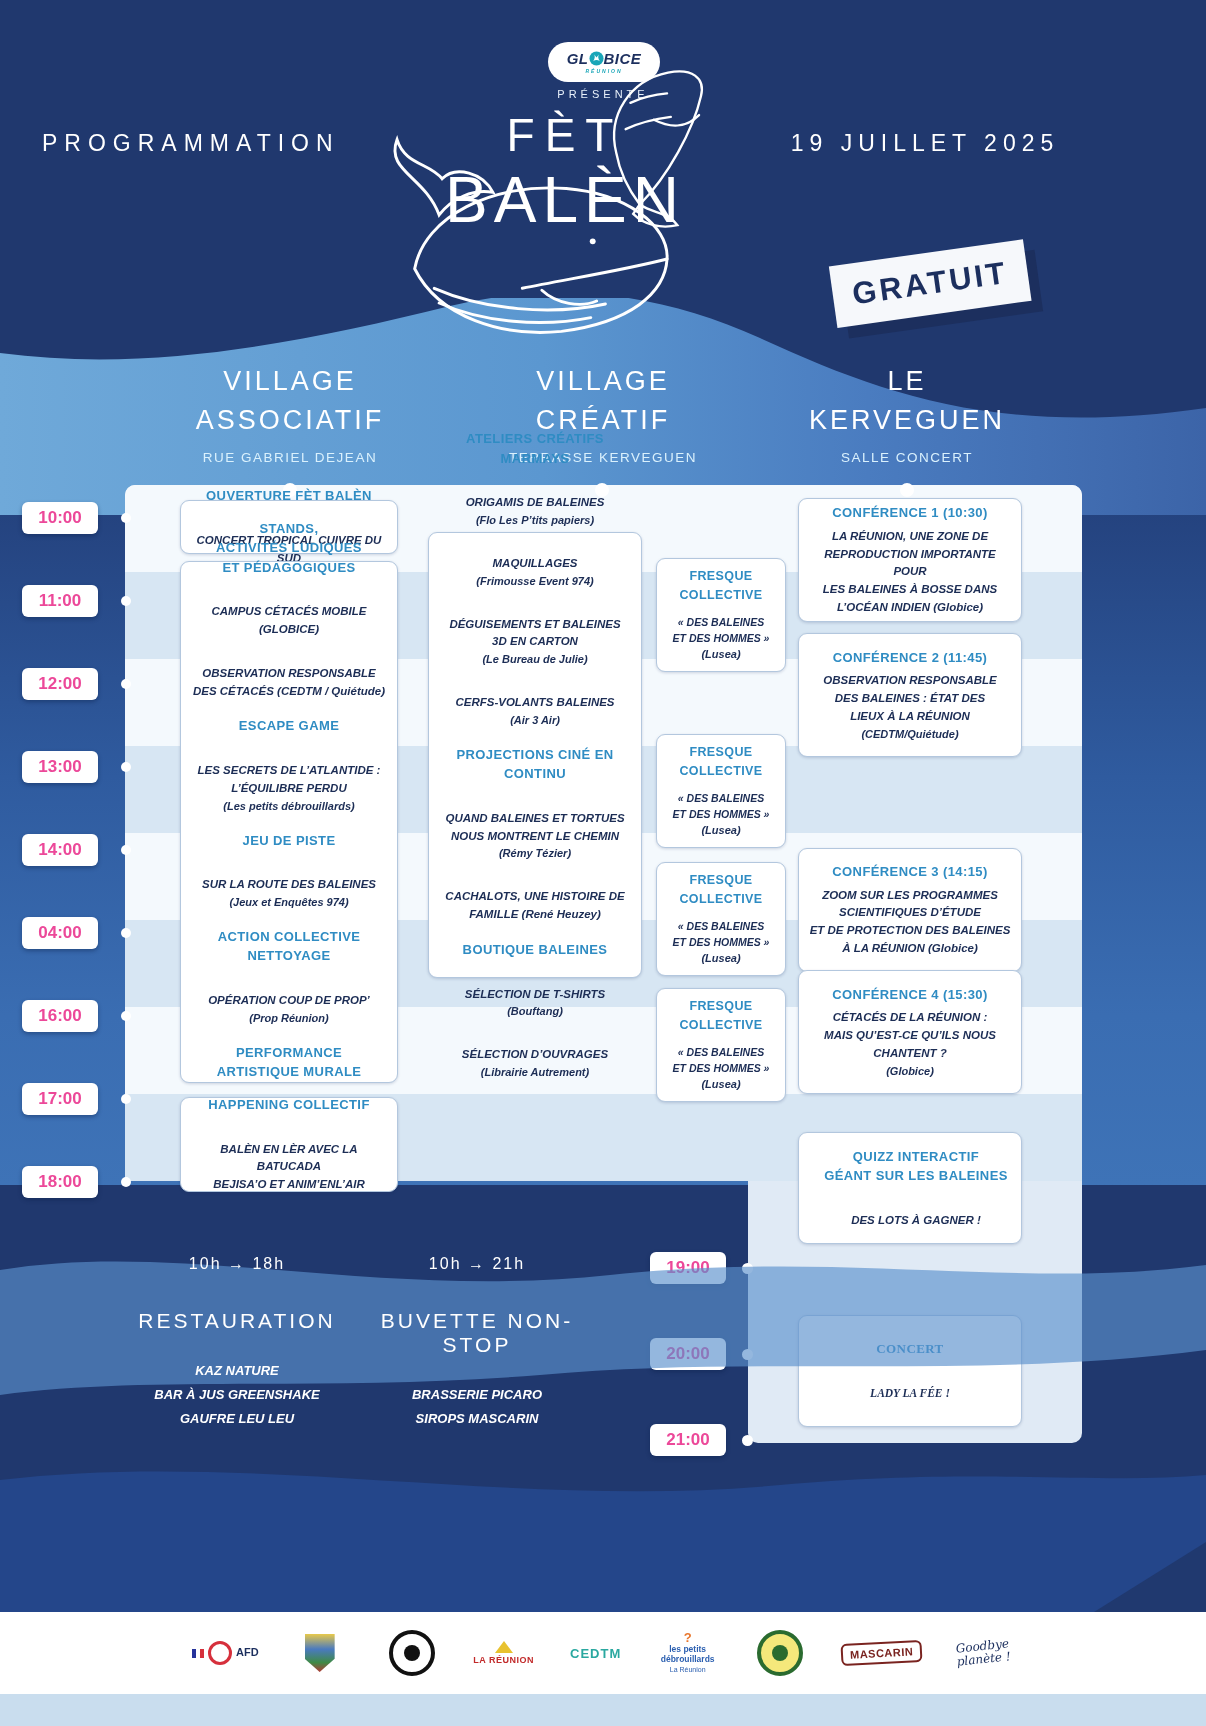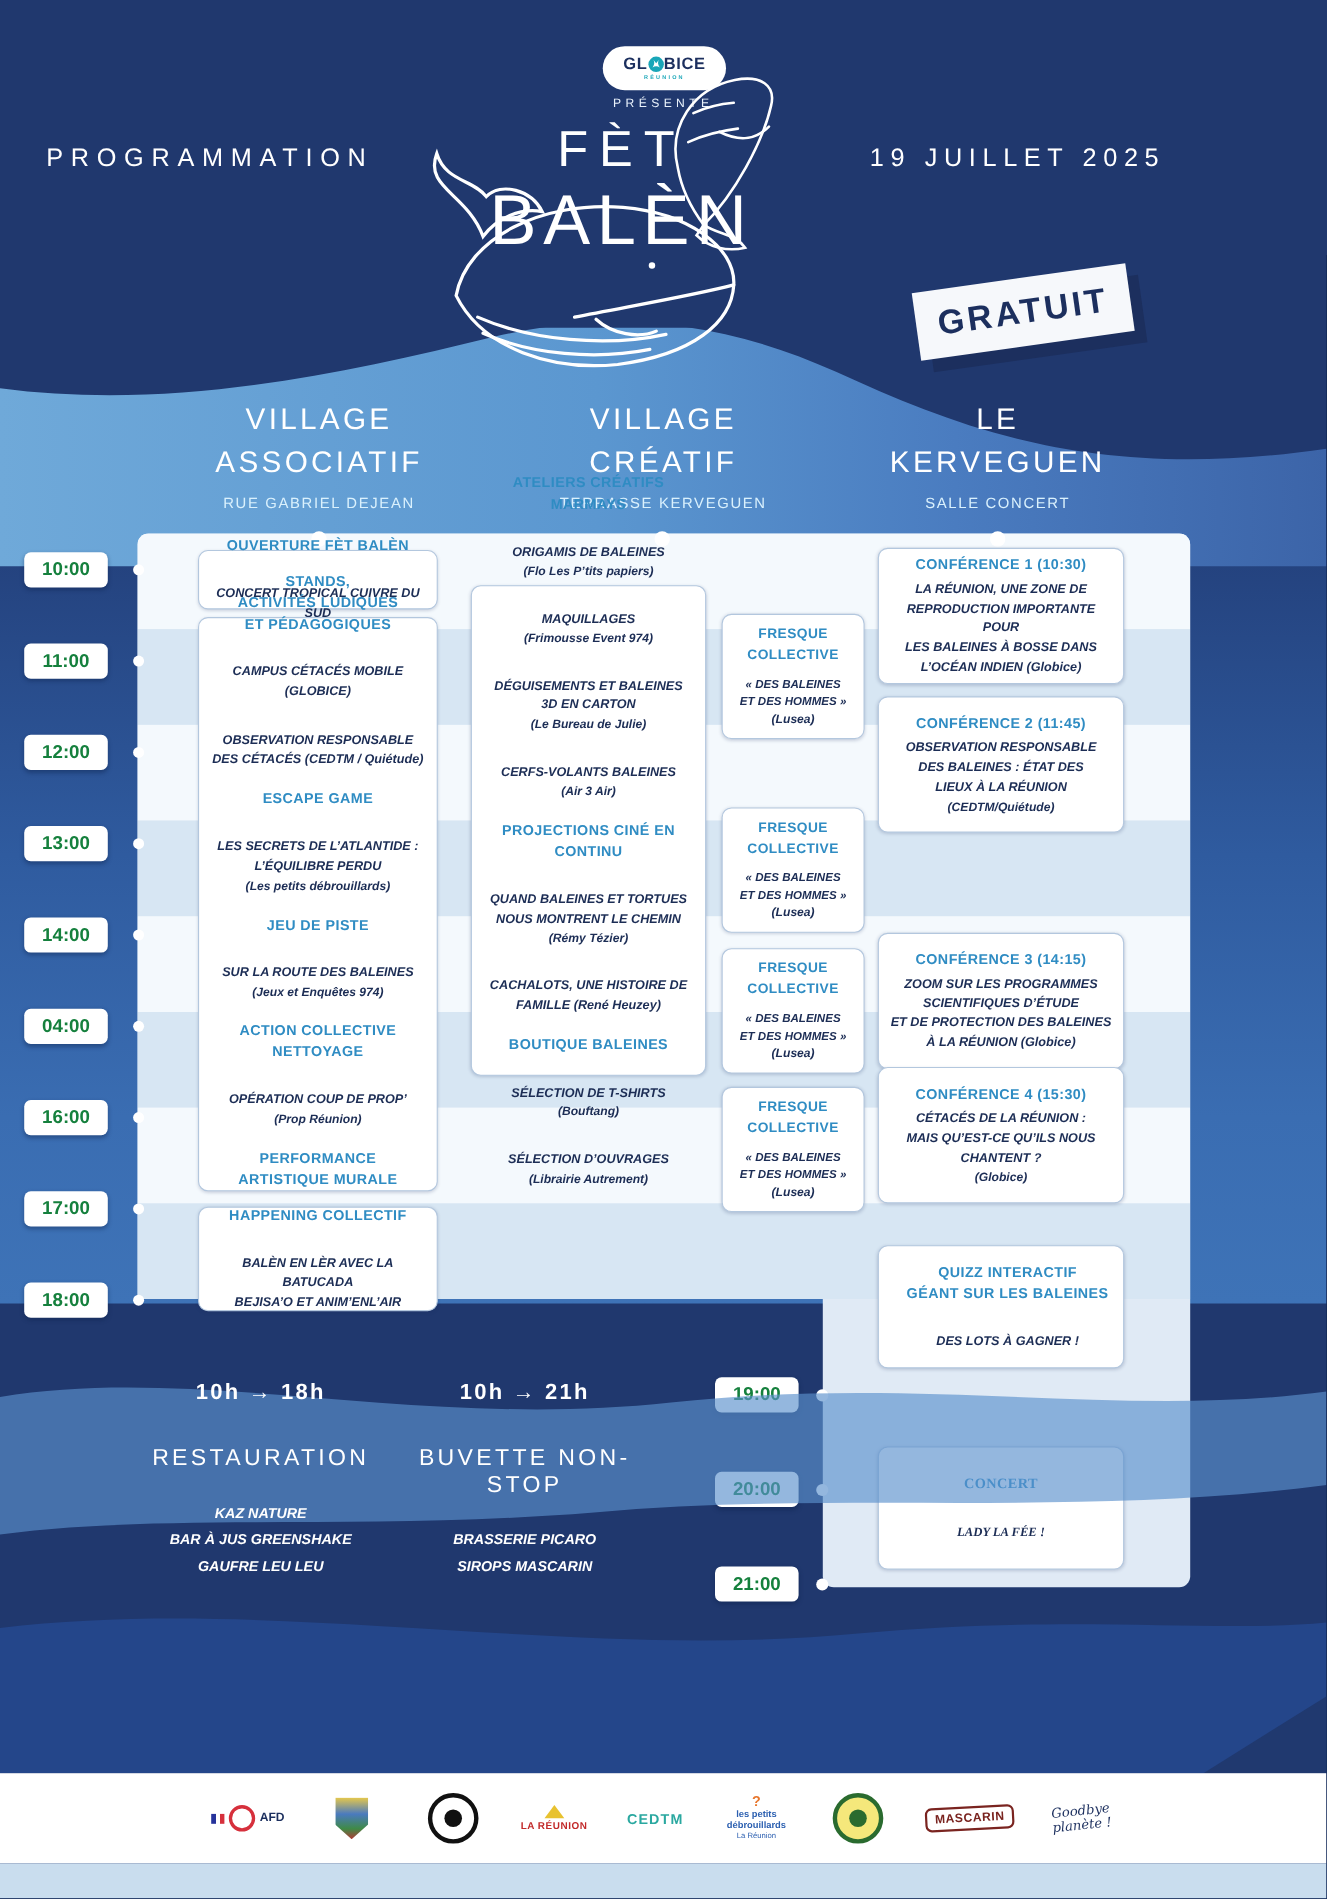--- a/index.html
+++ b/index.html
@@ -4,21 +4,21 @@
 <style>
   html,body{margin:0;padding:0;background:#10244e;}
   #poster{position:relative;width:1206px;height:1726px;overflow:hidden;
           font-family:"Liberation Sans",sans-serif;background:#20386e;}
   .abs{position:absolute;}
   .prewrap{white-space:pre-line;}
   
   .mid-bg{left:0;top:505px;width:1206px;height:680px;
           background:linear-gradient(180deg,#24427e 0%,#2f5b9f 40%,#3a6db2 75%,#3e73b7 100%);}
   .globice-box{left:548px;top:42px;width:112px;height:40px;background:#fff;border-radius:20px;
-               display:flex;flex-direction:column;align-items:center;justify-content:center;gap:1px;}
+               display:flex;flex-direction:column;align-items:center;justify-content:center;gap:1px;font-style:italic;}
   .globice-main{display:flex;align-items:center;font-weight:700;font-size:15px;color:#1c2f5e;letter-spacing:.5px;}
   .globice-sub{font-size:5px;letter-spacing:2px;color:#19a6b8;font-weight:700;}
   .presente{left:503px;top:88px;width:200px;text-align:center;color:#e8f1fb;font-size:11px;letter-spacing:4px;}
   .programmation{left:42px;top:130px;color:#fff;font-size:23px;letter-spacing:7px;font-weight:400;}
   .date{left:780px;top:130px;width:290px;text-align:center;color:#fff;font-size:23px;letter-spacing:6px;}
   .fet{left:420px;top:112px;width:290px;text-align:center;color:#fff;font-size:46px;letter-spacing:10px;line-height:1;}
   .balen{left:390px;top:168px;width:350px;text-align:center;color:#fff;font-size:64px;letter-spacing:6px;line-height:1;}
   .badge-wrap{left:833px;top:252px;width:204px;height:74px;transform:rotate(-8deg);}
   .badge-shadow{left:10px;top:12px;width:196px;height:62px;background:#1c2f5e;}
   .badge-front{left:0;top:0;width:196px;height:62px;background:#f6f8fb;display:flex;align-items:center;justify-content:center;
@@ -26,21 +26,21 @@
   
   .band-svg{left:0;top:298px;width:1206px;height:217px;}
   .col-title{top:362px;width:280px;text-align:center;color:#fff;font-size:27px;letter-spacing:3px;line-height:1.45;}
   .col-sub{top:450px;width:280px;text-align:center;color:#daf1fd;font-size:13.5px;letter-spacing:1.5px;}
   
   .panel-main{left:125px;top:485px;width:957px;height:696px;background:#e3edf7;border-radius:10px 10px 0 0;overflow:hidden;}
   .stripe{position:absolute;left:0;width:957px;height:87px;}
   .stripe.even{background:#f4f9fd;} .stripe.odd{background:#d7e6f3;}
   .panel-right{left:748px;top:1181px;width:334px;height:262px;background:#e0eaf5;border-radius:0 0 10px 10px;}
   .timebox{width:76px;height:32px;background:#fff;border-radius:6px;box-shadow:0 2px 4px rgba(10,30,70,.4);
-           display:flex;align-items:center;justify-content:center;font-size:17px;font-weight:700;color:#15803d;}
+           display:flex;align-items:center;justify-content:center;font-size:17px;font-weight:700;color:#ec4899;}
   .dot{background:#fff;border-radius:50%;}
   
   .card{position:absolute;background:#fff;border:1.5px solid #b3c7de;border-radius:9px;
         box-shadow:0 1px 3px rgba(20,40,90,.18);padding:10px 8px;text-align:center;
         display:flex;flex-direction:column;justify-content:center;box-sizing:border-box;}
   .ln{white-space:pre-line;}
   .ln-h{color:#2f8cc3;font-weight:700;font-size:13px;letter-spacing:.4px;margin-top:16px;line-height:1.5;}
   .ln-b{color:#1c2d55;font-style:italic;font-weight:700;font-size:11.5px;margin-top:26px;line-height:1.55;}
   .ln-p{color:#1c2d55;font-style:italic;font-weight:600;font-size:11px;margin-top:1px;line-height:1.45;}
   .card .ln:first-child{margin-top:0;}
@@ -49,21 +49,21 @@
   .c-happening{left:180px;top:1097px;width:218px;height:95px;}
   .c-ateliers{left:428px;top:532px;width:214px;height:446px;}
   .c-fresque{left:656px;width:130px;height:114px;padding:8px 4px;}
   .c-fresque .ln-h{font-size:12.5px;} .c-fresque .ln-b{font-size:10.5px;margin-top:9px;}
   .c-conf{left:798px;width:224px;height:124px;}
   .c-conf .ln-b{margin-top:5px;} 
   .c-quizz{left:798px;top:1132px;width:224px;height:112px;padding-left:20px;}
   .c-concert{left:798px;top:1315px;width:224px;height:112px;font-family:Liberation Serif, serif;}
   
   .info-block{top:1255px;width:260px;text-align:center;color:#fff;}
-  .info-hours{font-size:20px;font-weight:700;letter-spacing:2px;}
+  .info-hours{font-size:16px;font-weight:400;letter-spacing:2px;}
   .info-title{font-size:21px;letter-spacing:3px;margin-top:36px;}
   .info-lines{margin-top:26px;font-style:italic;font-weight:700;font-size:13px;line-height:24px;}
   .bottom-svg{left:0;top:1180px;width:1206px;height:432px;}
   .footer{left:0;top:1612px;width:1206px;height:82px;background:#ffffff;display:flex;align-items:center;
           justify-content:center;gap:30px;}
   .triangle{right:0;top:1542px;width:0;height:0;border-left:112px solid transparent;border-bottom:70px solid #20396f;}
   .bottom-strip{left:0;top:1694px;width:1206px;height:32px;background:#c9ddee;}
   .logo{display:flex;flex-direction:column;align-items:center;justify-content:center;gap:2px;min-width:62px;}
   .logo-txt{font-size:9px;font-weight:700;color:#1c2f5e;text-align:center;line-height:1.2;white-space:pre-line;}
   .ring{width:38px;height:38px;border-radius:50%;border:4px solid #111;display:flex;align-items:center;justify-content:center;}

